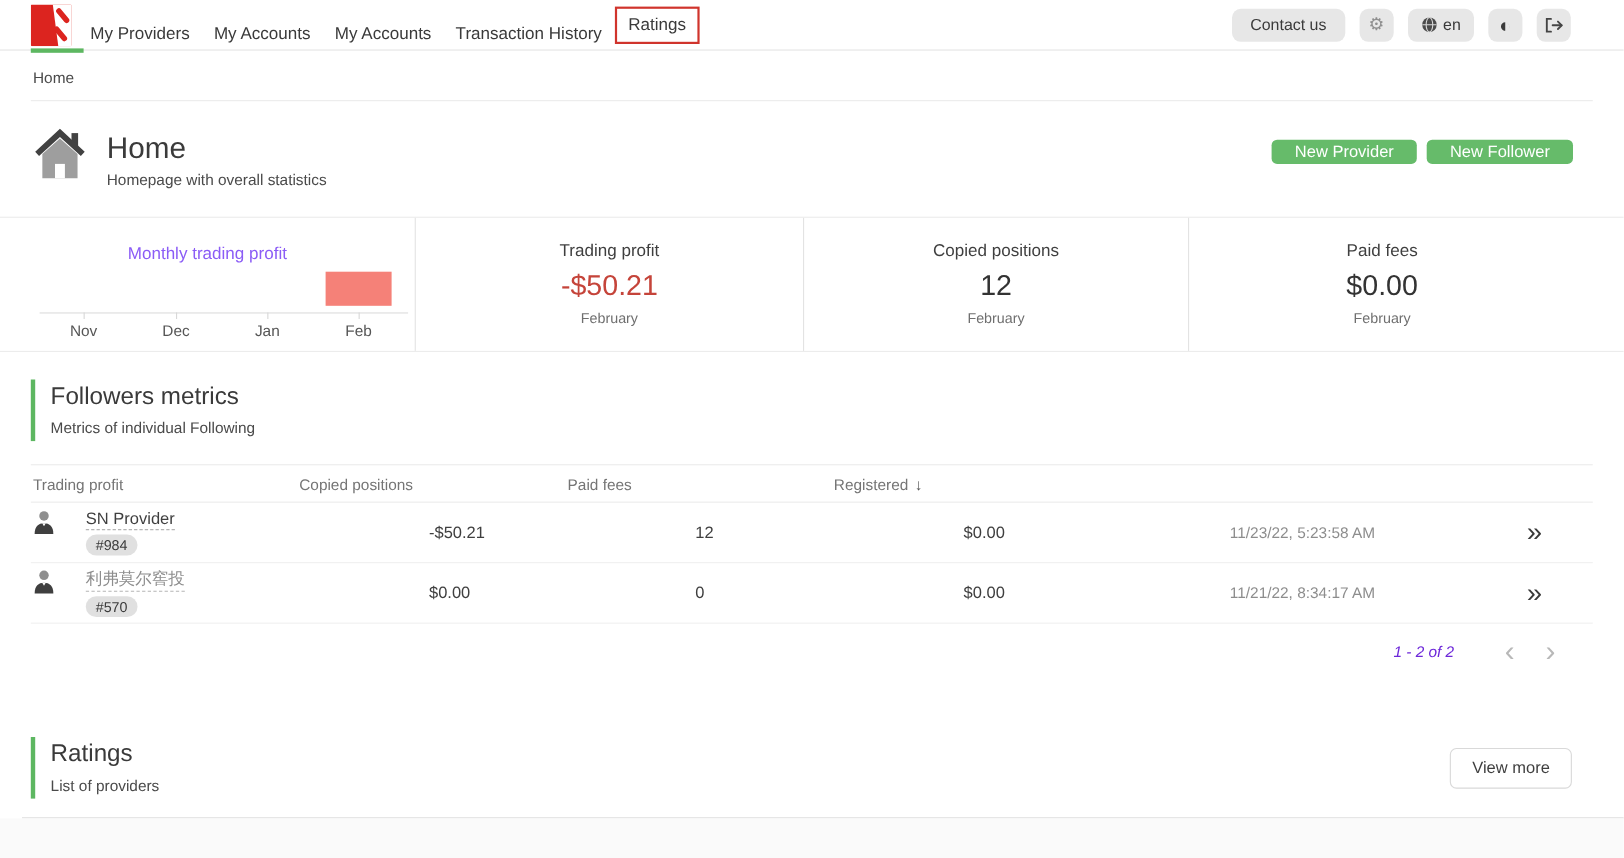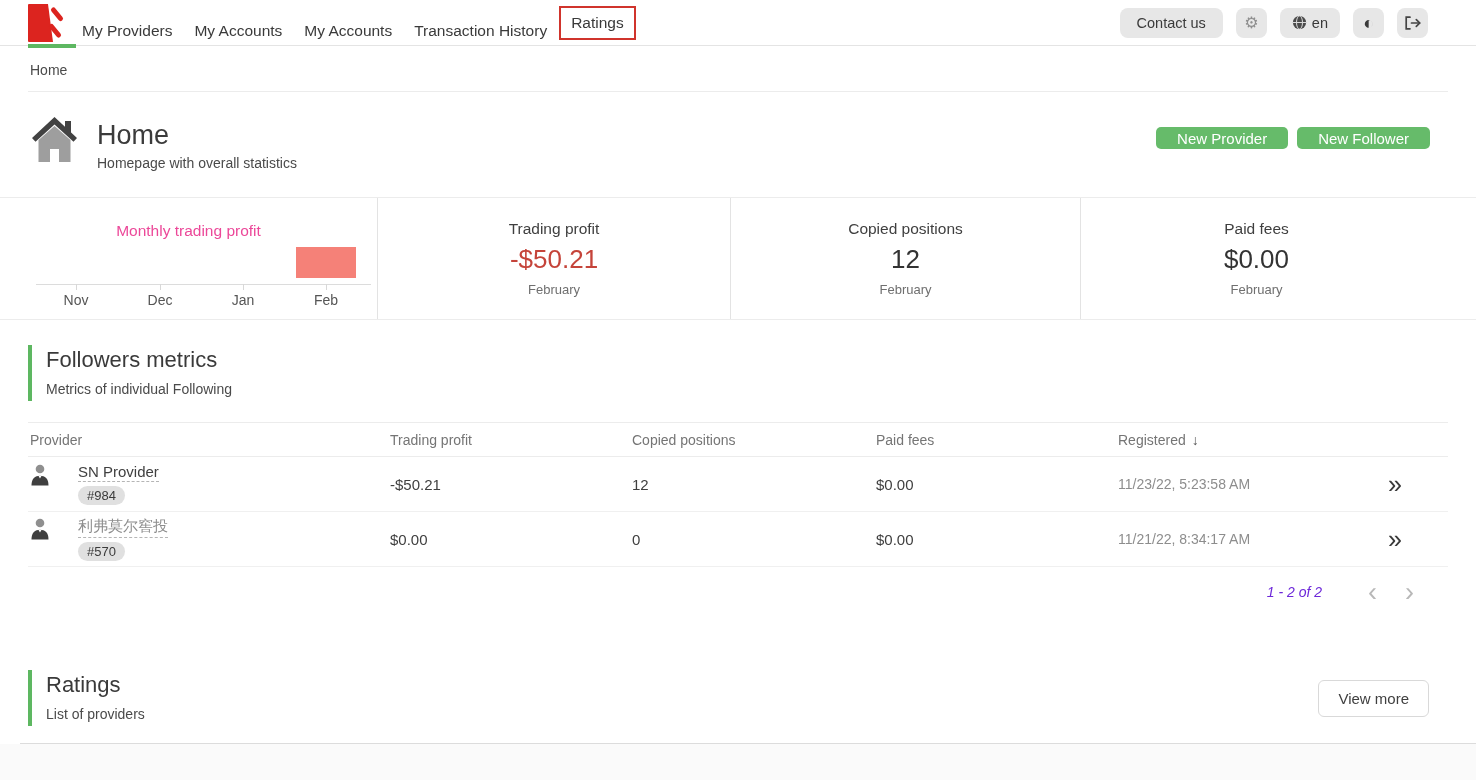--- a/index.html
+++ b/index.html
@@ -44,21 +44,21 @@
   .stat-cell { border-right:1px solid #e3e3e3; display:flex; flex-direction:column;
                align-items:center; justify-content:center; }
   .stat-cell:last-child { border-right:none; flex:1; padding-right:44px; }
   .stat-label { font-size:15.5px; color:#3f3f3f; margin-bottom:6px; }
   .stat-value { font-size:26px; color:#333; }
   .stat-value.neg { color:#c5443a; }
   .stat-period { font-size:13px; color:#6f6f6f; margin-top:7px; }
   .cell-chart { width:378px; position:relative; }
   .cell-tp { width:353px; } .cell-cp { width:350px; }
   .chart-title { position:absolute; top:24px; left:0; width:100%; text-align:center;
-                 font-size:15.5px; color:#ec4899; }
+                 font-size:15.5px; color:#8b5cf6; }
   .chart-bar { position:absolute; left:296px; top:49px; width:60px; height:31px; background:#f58178; }
   .chart-axis { position:absolute; left:36px; width:335px; top:86px; border-top:1px solid #dcdcdc; }
   .tick { position:absolute; top:86px; width:1px; height:6px; background:#d8d8d8; }
   .month { position:absolute; top:94px; transform:translateX(-50%); font-size:14px; color:#555; }
 
   
   .section-head { position:absolute; left:28px; border-left:4px solid #5db761; padding:2px 0 4px 14px; }
   .section-title { font-size:22px; color:#3a3a3a; }
   .section-sub { font-size:14px; color:#4a4a4a; margin-top:8px; }
   .fm-head { top:345px; }
@@ -184,21 +184,20 @@
   </div>
 </div>
 
 <div class="section-head fm-head">
   <div class="section-title">Followers metrics</div>
   <div class="section-sub">Metrics of individual Following</div>
 </div>
 
 <div class="table">
   <div class="t-header">
-    <div class="col1">Provider</div>
     <div class="col2">Trading profit</div>
     <div class="col3">Copied positions</div>
     <div class="col4">Paid fees</div>
     <div class="col5">
       <span>Registered</span><span class="sort-arrow">↓</span>
     </div>
     <div class="col6"></div>
   </div>
 
   <div class="t-row">

